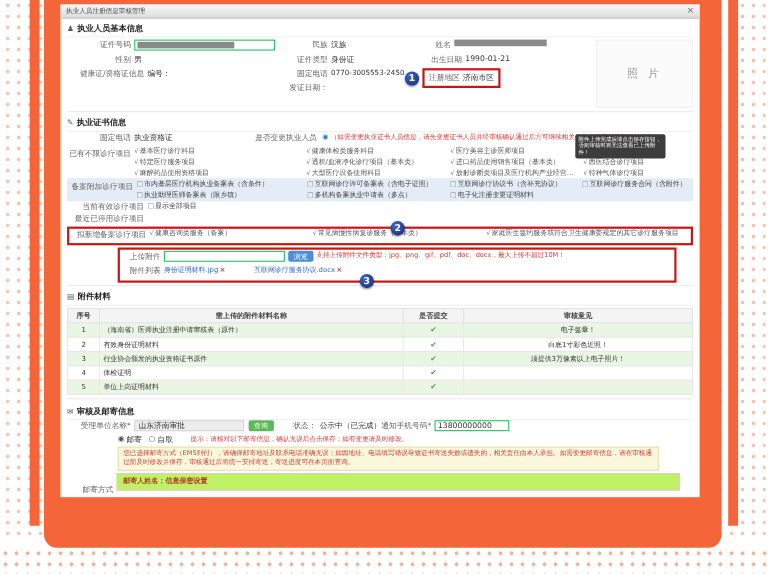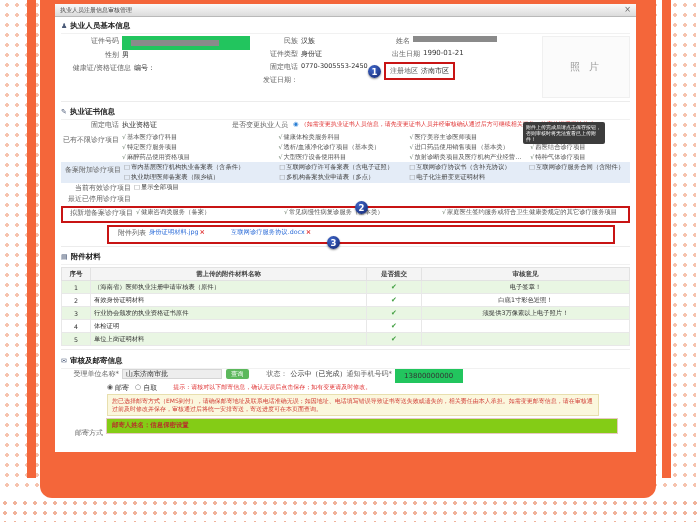--- a/index.html
+++ b/index.html
@@ -14,21 +14,21 @@
   #frame{position:absolute;left:40px;top:-12px;width:616px;height:510px;background:#f4663a;border-radius:12px}
   #window{position:absolute;left:55px;top:4px;width:581px;height:448px;background:#fff;font-size:7px;color:#333;overflow:hidden}
   .titlebar{height:12px;background:linear-gradient(#fafafa,#dcdcdc);border-bottom:1px solid #b9b9b9;display:flex;align-items:center;padding:0 5px;font-size:6px;color:#444}
   .tclose{margin-left:auto;color:#666;font-size:8px;line-height:8px;cursor:default}
   .bodyc{padding:1px 6px}
   .sech{display:flex;align-items:center;gap:3px;font-size:7.5px;font-weight:bold;color:#222;padding:3px 0 2px;border-bottom:1px solid #f1f1f1}
   .sech .ic{font-size:7px;color:#4a5a78}
   .r{display:flex;min-height:13px}
   .lab{color:#666;white-space:nowrap;text-align:right;padding-right:3px}
   .v{color:#333;white-space:nowrap}
-  .inp{border:7px solid #22c55e;background:#fff;display:inline-flex;align-items:center;height:10px;padding:0 2px;box-sizing:border-box}
+  .inp{border:1px solid #22c55e;background:#fff;display:inline-flex;align-items:center;height:10px;padding:0 2px;box-sizing:border-box}
   .ginp{background:#ededed;border:1px solid #d5d5d5;height:10px;display:inline-flex;align-items:center;padding:0 3px;box-sizing:border-box}
   .redact{background:#8a8a8a;height:6px;display:inline-block}
   .photo{width:86px;height:60px;background:#fbfbfb;border:1px solid #f0f0f0;color:#9a9a9a;display:flex;align-items:center;justify-content:center;font-size:10px;letter-spacing:3px}
   .grid4{display:grid;grid-template-columns:30% 25% 23% 22%;column-gap:4px;row-gap:1px;flex:1;min-width:0}
   .chk{font-size:6.3px;color:#555;white-space:nowrap;overflow:hidden;text-overflow:ellipsis}
   .chk .g{color:#7a8a7a;margin-right:1px}
   .ubox{font-size:6.3px;color:#444;white-space:nowrap;overflow:hidden;text-overflow:ellipsis}
   .ubox .g{color:#888;margin-right:1px}
   .bluerow{background:#e4ecf7;padding:1px 2px}
   .rbox{border:2px solid #c81414;position:relative}
@@ -38,21 +38,21 @@
   .b-blue{background:#4a90d9}.b-green{background:#5cb85c}
   .hint{color:#e03434;font-size:6px;white-space:nowrap}
   .alink{color:#2a6bd8;font-size:6.3px;white-space:nowrap}
   .xdel{color:#e03030;font-weight:bold;font-size:6.5px;margin-left:1px}
   table.mat{border-collapse:collapse;width:100%;margin-top:2px}
   table.mat th{background:#f4f4f4;border:1px solid #e2e2e2;font-size:6.5px;color:#444;font-weight:bold;height:10px}
   table.mat td{border:1px solid #e8e8e8;font-size:6.3px;height:12px;padding:0 3px}
   tr.gr{background:#e9f6e3}
   .tck{color:#44a044;font-weight:bold;font-size:7px}
   .ybox{background:#fbf7dd;border:1px solid #e8dfae;color:#d14038;font-size:6px;line-height:8px;padding:2px 4px;margin:1px 0 2px 46px;width:492px;box-sizing:border-box}
-  .pbox{background:#84cc16;border:1px solid #e6c9c2;position:relative;padding:2px 5px;margin:0;flex:1;max-width:500px}
+  .pbox{background:#bef264;border:1px solid #e6c9c2;position:relative;padding:2px 5px;margin:0;flex:1;max-width:500px}
   .pline{color:#b5342a;font-weight:bold;font-size:6.4px;line-height:9.5px;white-space:nowrap}
   .tooltip{position:absolute;left:468px;top:118px;width:76px;background:#3c3c3c;color:#fff;font-size:5px;line-height:6px;padding:2px 3px;border-radius:2px;z-index:7}
   .radio{font-size:7px;color:#555;margin-right:2px}
   .divider{border-top:1px solid #ececec;margin:2px 0}
   .info-ic{color:#2a7fd4;font-size:6.5px;margin:0 2px}
 </style>
 </head>
 <body>
 
 <div class="dots" id="dots-l"></div>
@@ -192,20 +192,26 @@
         <span class="lab" style="width:70px">拟新增备案诊疗项目</span>
         <span class="chk" style="width:148px"><span class="g">√</span><span>健康咨询类服务（备案）</span></span>
         <span class="chk" style="width:158px"><span class="g">√</span><span>常见病慢性病复诊服务（基本类）</span></span>
         <span class="chk" style="flex:1;min-width:0"><span class="g">√</span><span>家庭医生签约服务或符合卫生健康委规定的其它诊疗服务项目</span></span>
       </div>
     </div>
 
     <div class="rbox" id="rbox3" style="margin:2px 0 2px 46px;width:498px;padding:1px 3px">
       <span class="mark" style="left:218px;bottom:-7px">3</span>
       <div class="r">
+        <span class="lab" style="width:34px">上传附件</span>
+        <span class="inp" style="width:110px"></span>
+        <span class="btn b-blue" style="margin:0 3px">浏览</span>
+        <span class="hint" style="overflow:hidden;text-overflow:ellipsis">支持上传附件文件类型：jpg、png、gif、pdf、doc、docx，最大上传不超过10M！</span>
+      </div>
+      <div class="r">
         <span class="lab" style="width:34px">附件列表</span>
         <span class="alink">身份证明材料.jpg</span>
         <span class="xdel">×</span>
         <span class="alink" style="margin-left:26px">互联网诊疗服务协议.docx</span>
         <span class="xdel">×</span>
       </div>
     </div>
 
     <div class="divider"></div>
 

